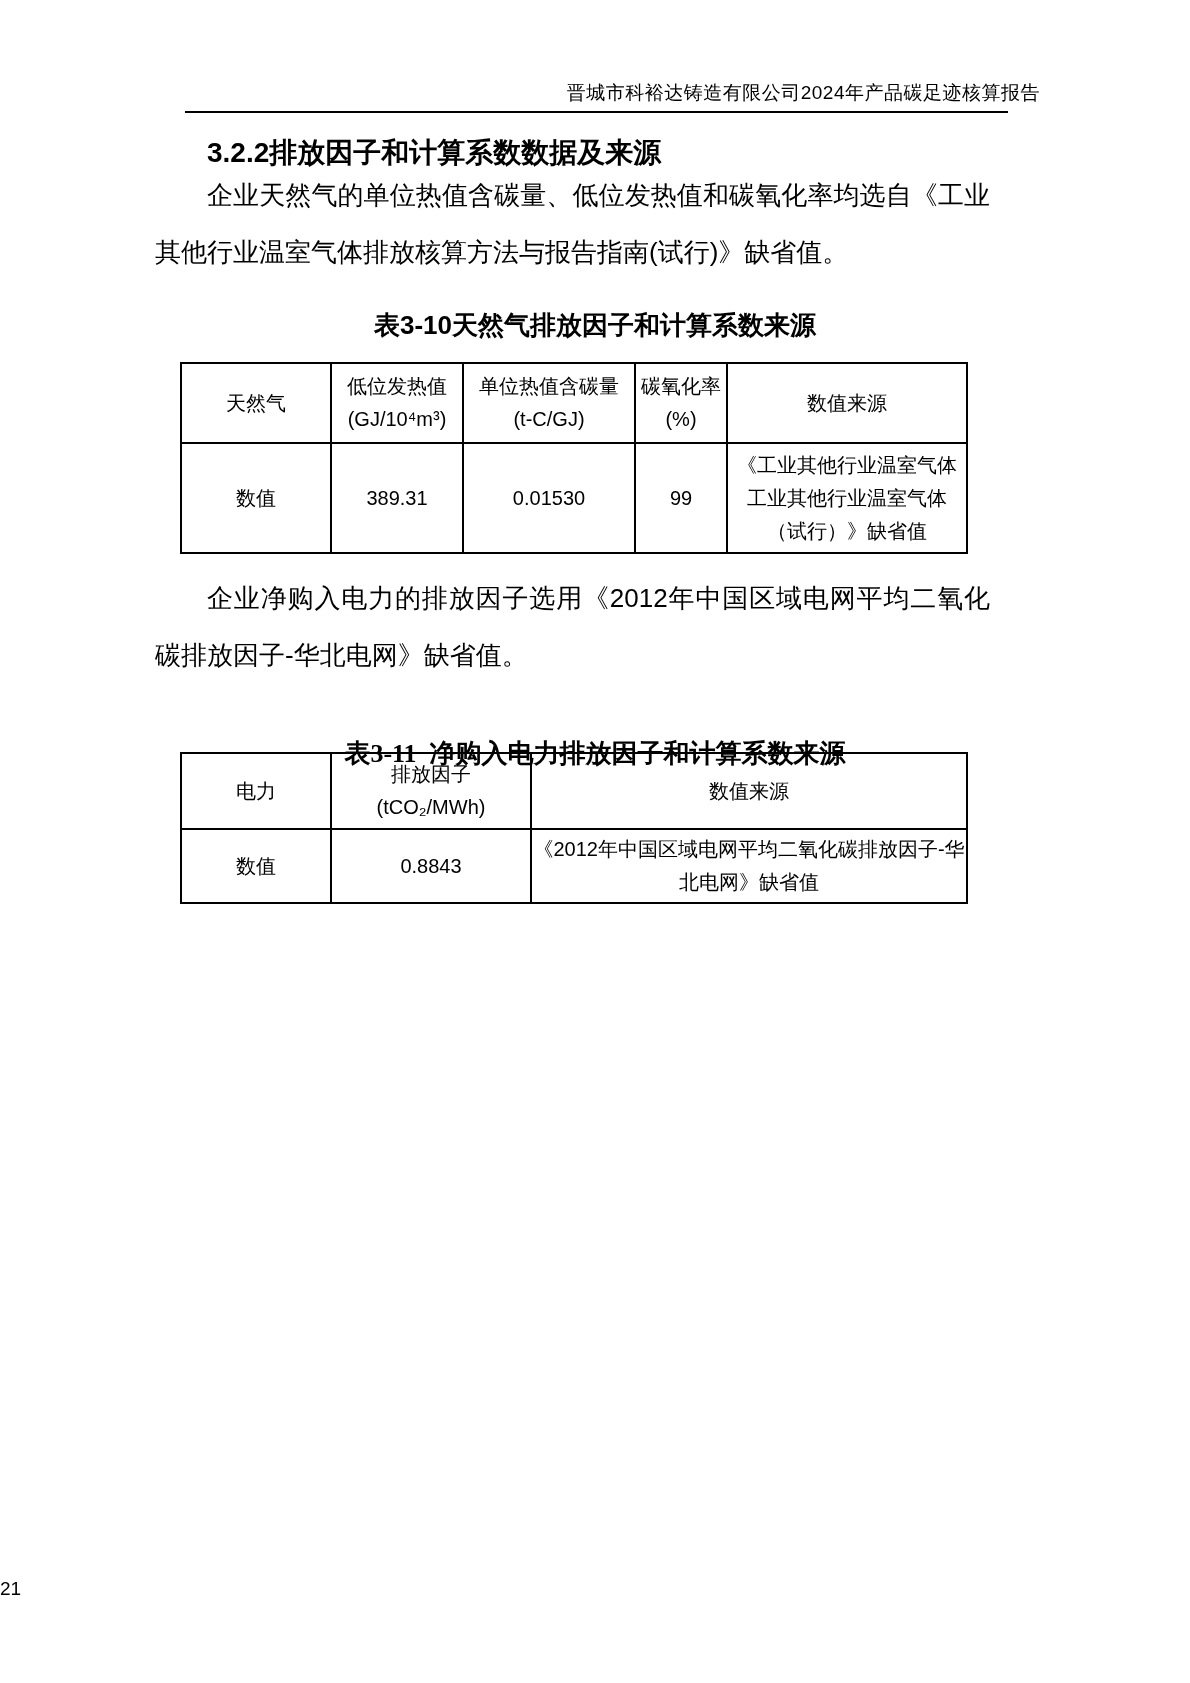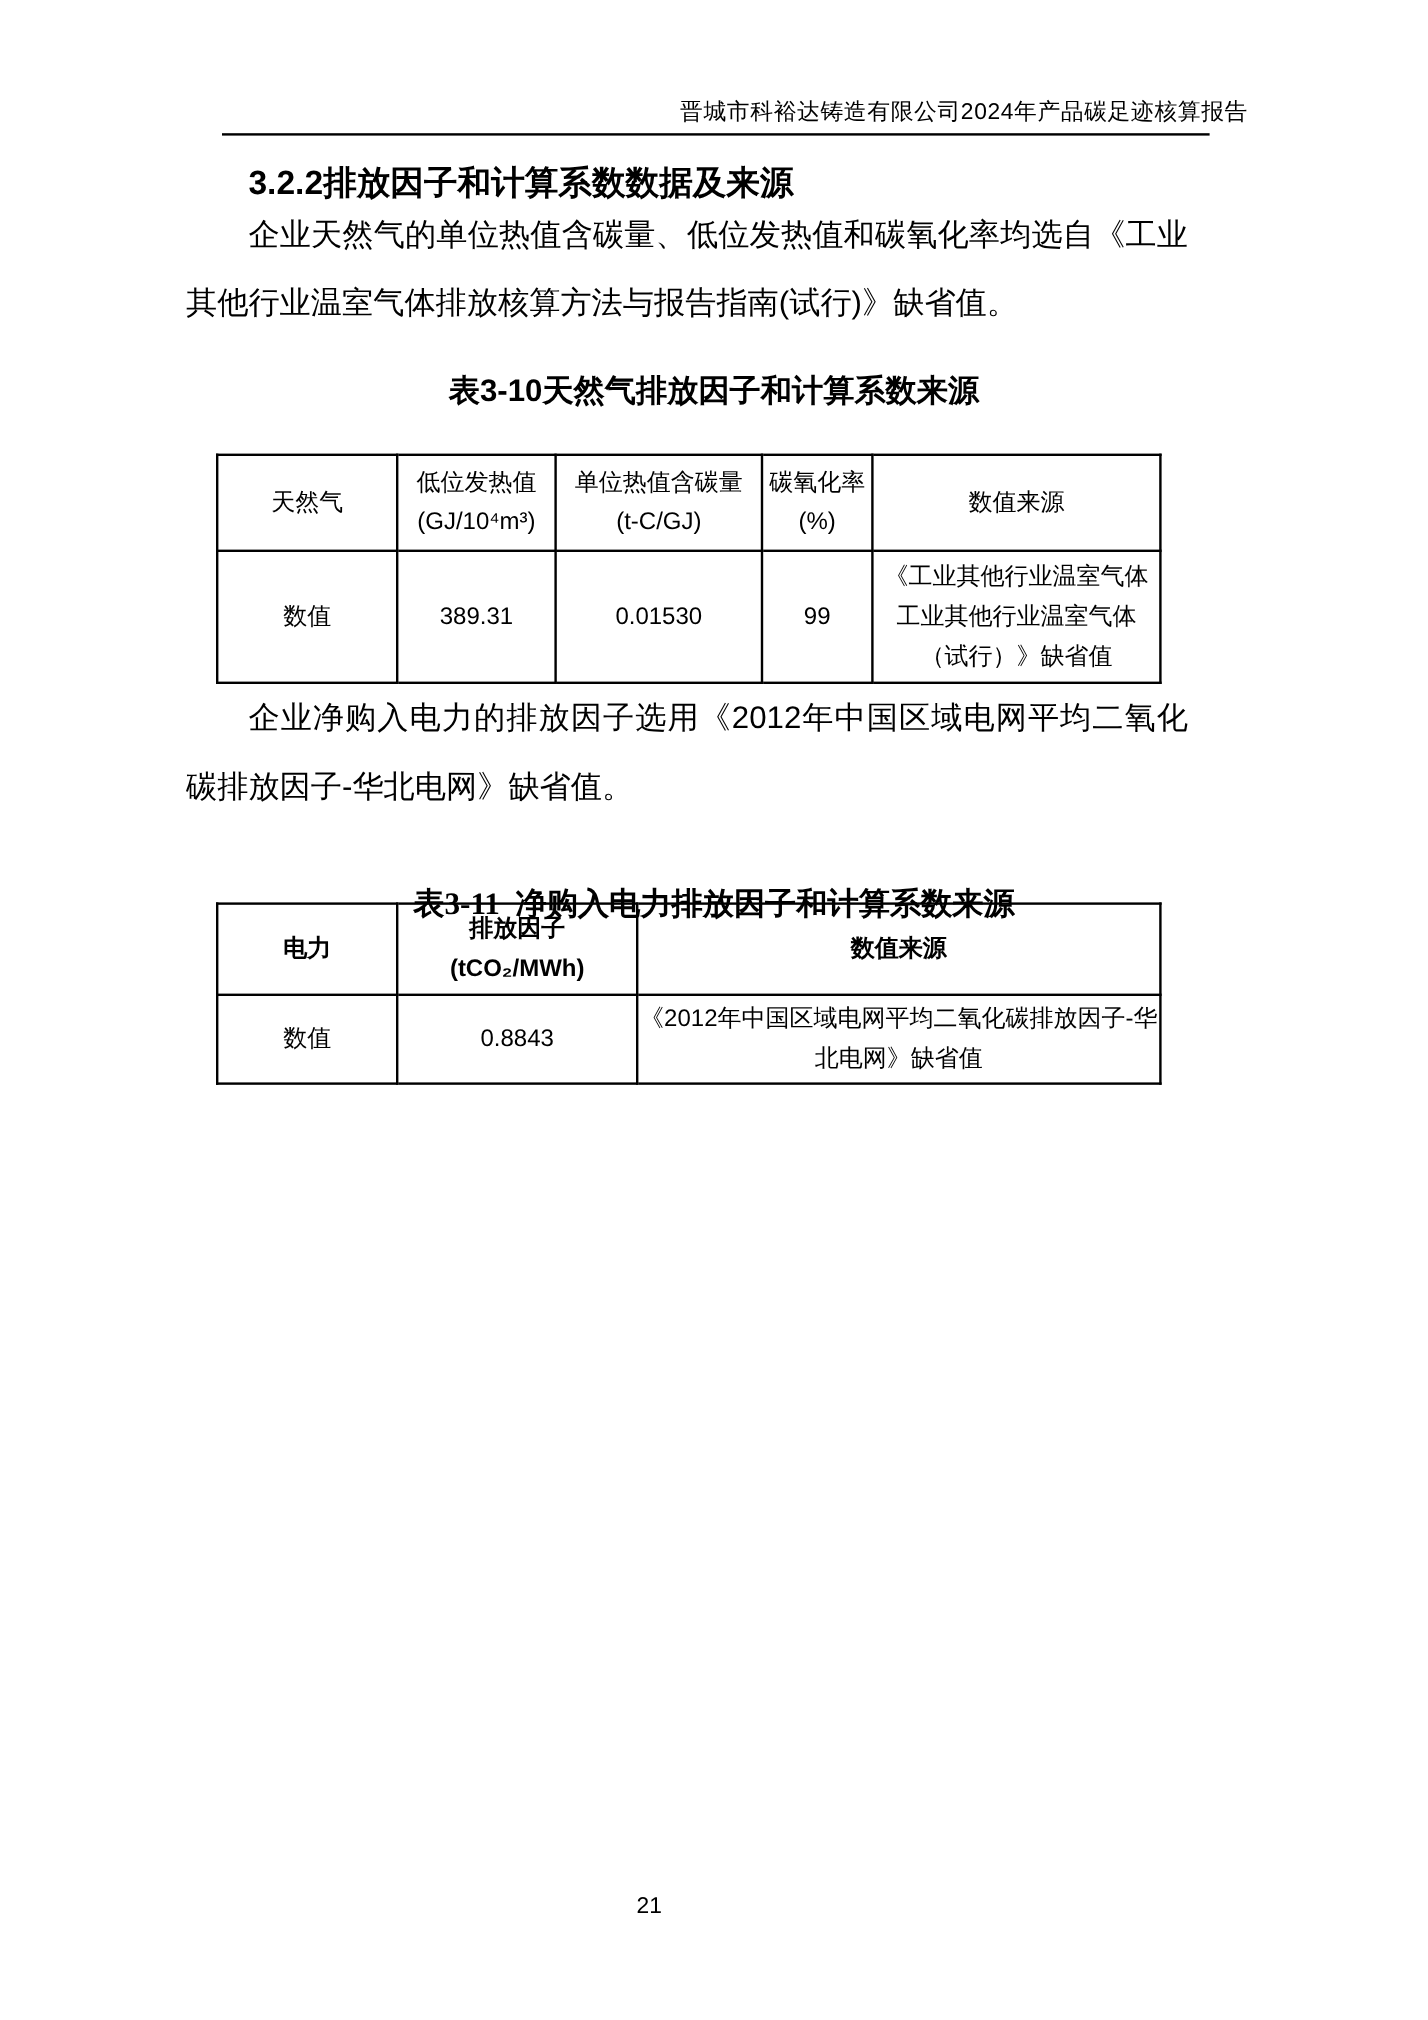--- a/index.html
+++ b/index.html
@@ -47,31 +47,31 @@
     border-collapse: collapse; table-layout: fixed;
     font-size: 20px; line-height: 33px; text-align: center;
     width: 786px;
   }
   table.tbl td {
     border: 2px solid #000;
     vertical-align: middle;
     padding: 0;
     overflow: hidden;
   }
-  .tbl-3-10 { top: 378px; padding-left: 36px; }
+  .tbl-3-10 { top: 362px; padding-left: 36px; }
   .tbl-3-10 tr.hdr { height: 80px; }
   .tbl-3-10 tr.dat { height: 110px; }
   .tbl-3-11 { top: 752px; }
-  .tbl-3-11 tr.hdr { height: 76px; font-weight: bold; }
+  .tbl-3-11 tr.hdr { height: 76px; }
   .tbl-3-11 tr.dat { height: 74px; }
   .cell-line { display: block; }
 
   .page-number {
     position: absolute; top: 1578px; left: 0; width: 1082px;
-    text-align: center; font-size: 19px;
+    font-size: 19px;
   }
 </style>
 </head>
 <body>
 
 <div class="page">
 
   <div class="doc-header">晋城市科裕达铸造有限公司2024年产品碳足迹核算报告</div>
   <div class="header-rule"></div>
 

